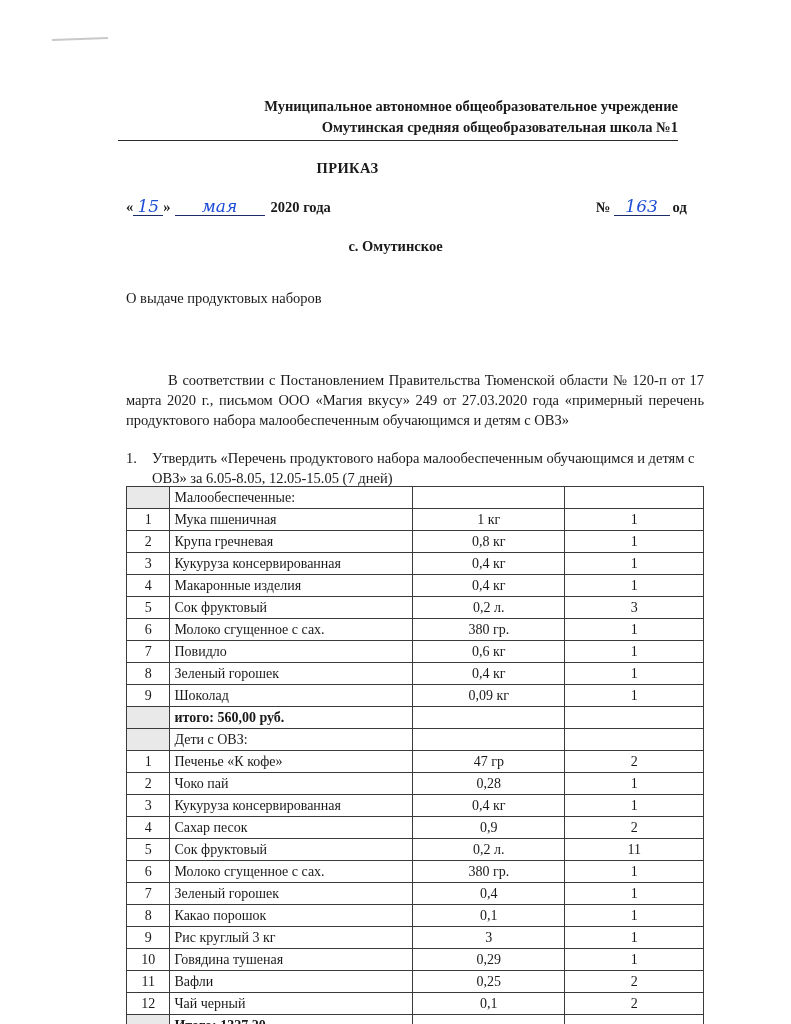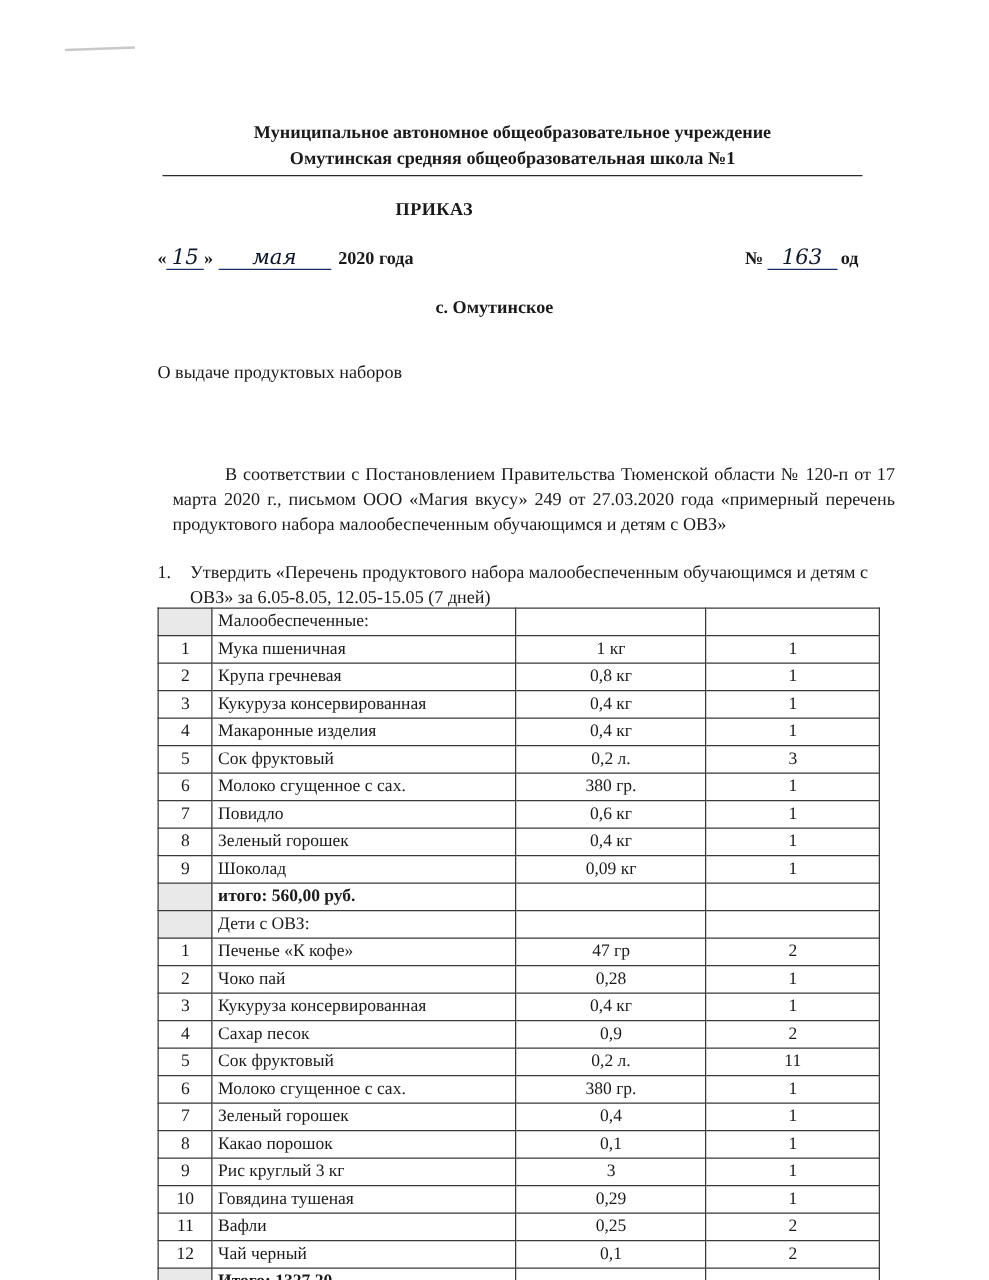--- a/index.html
+++ b/index.html
@@ -22,23 +22,23 @@
     top: 38px;
     left: 52px;
     width: 56px;
     height: 0;
     border-top: 2px solid #c9c9c9;
     transform: rotate(-2deg);
   }
   .header {
     position: absolute;
     top: 96px;
-    left: 130px;
+    left: 118px;
     width: 560px;
-    text-align: center;
+    text-align: right;
     font-weight: bold;
     font-size: 14.5px;
     line-height: 1.45;
   }
   .header .rule {
     margin-top: 2px;
     border-bottom: 1.5px solid #2a2a2a;
   }
   .order-title {
     position: absolute;
@@ -56,21 +56,21 @@
     left: 126px;
     font-size: 14.5px;
     font-weight: bold;
     display: flex;
     align-items: flex-end;
   }
   .dateline .q { font-weight: bold; }
   .hw {
     font-family: "DejaVu Serif", serif;
     font-style: italic;
-    color: #0f172a;
+    color: #1d4ed8;
     font-weight: normal;
     font-size: 17px;
     line-height: 1;
     padding: 0 2px;
   }
   .ul-slot {
     display: inline-block;
     border-bottom: 1.4px solid #1d2b6b;
     text-align: center;
   }
@@ -102,21 +102,20 @@
     font-size: 14.5px;
   }
   .body-text {
     position: absolute;
     top: 370px;
     left: 126px;
     width: 578px;
     font-size: 14.5px;
     line-height: 1.38;
     text-align: justify;
-    margin-left: 12px;
   }
   .body-text p { margin: 0; }
   .body-text .indent { text-indent: 42px; }
   .list-item {
     position: absolute;
     top: 448px;
     left: 126px;
     width: 578px;
     font-size: 14.5px;
     line-height: 1.38;

